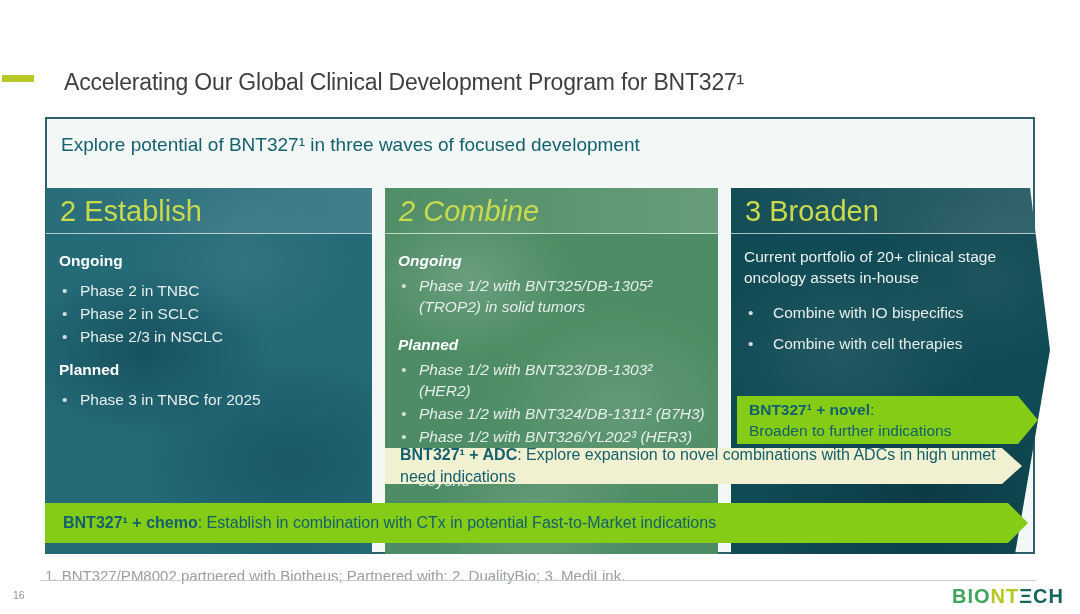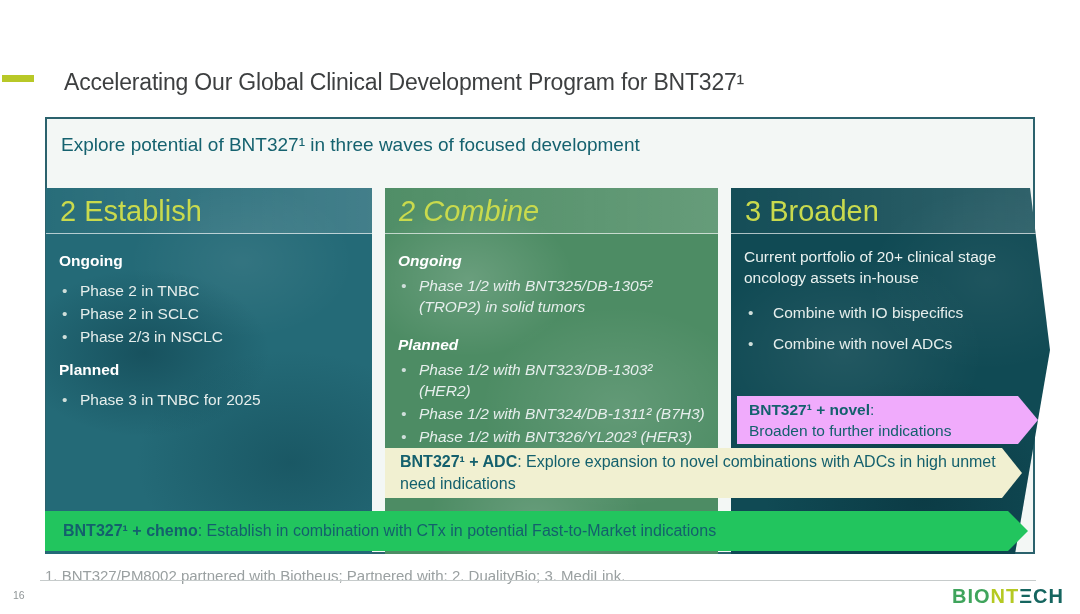--- a/index.html
+++ b/index.html
@@ -59,24 +59,24 @@
   .col3-intro{margin:0 0 14px 0;max-width:290px;}
   .col3 li{margin-bottom:10px;padding-left:29px;}
   .col3 li::before{left:4px;}
   
   .banner{
     position:absolute;display:flex;flex-direction:column;justify-content:center;
     color:#14606d;box-sizing:border-box;
     clip-path:polygon(0 0,calc(100% - 20px) 0,100% 50%,calc(100% - 20px) 100%,0 100%);
   }
   .banner b{font-weight:bold;}
-  .banner-novel{left:737px;top:396px;width:301px;height:48px;background:#f0abfc;padding-left:12px;font-size:15.5px;line-height:21px;}
-  .banner-adc{left:385px;top:448px;width:637px;height:50px;background:#f1f0d1;padding-left:15px;font-size:16px;line-height:22px;}
+  .banner-novel{left:737px;top:396px;width:301px;height:48px;background:#84cc16;padding-left:12px;font-size:15.5px;line-height:21px;}
+  .banner-adc{left:385px;top:448px;width:637px;height:36px;background:#f1f0d1;padding-left:15px;font-size:16px;line-height:22px;}
   .banner-adc .banner-text{width:600px;}
-  .banner-chemo{left:45px;top:503px;width:983px;height:40px;background:#22c55e;padding-left:18px;font-size:16px;margin-top:8px;}
+  .banner-chemo{left:45px;top:503px;width:983px;height:40px;background:#84cc16;padding-left:18px;font-size:16px;}
   
   .footnote{position:absolute;left:45px;top:567px;font-size:15px;color:#9aa0a1;}
   .footnote-rule{position:absolute;left:40px;top:580px;width:996px;height:1px;background:#c6cbcb;}
   .page-number{position:absolute;left:13px;top:589px;font-size:10.5px;color:#909697;}
   .logo{position:absolute;right:16px;top:585px;font-size:20px;font-weight:bold;letter-spacing:1px;white-space:nowrap;}
   .logo .p1{color:#3fa45c;}
   .logo .p2{color:#b5c922;}
   .logo .p3{color:#15655f;text-align:center;}
 </style>
 </head>
@@ -122,21 +122,21 @@
       </ul>
     </div>
   </div>
 
   <div class="col col3">
     <div class="col-head">3 Broaden</div>
     <div class="col-body">
       <p class="col3-intro">Current portfolio of 20+ clinical stage oncology assets in-house</p>
       <ul>
         <li>Combine with IO bispecifics</li>
-        <li>Combine with novel ADCs</li>
+        <li>Combine with cell therapies</li>
       </ul>
     </div>
   </div>
 
   <div class="banner banner-novel">
     <div><b>BNT327¹ + novel</b><span>:</span></div>
     <div>Broaden to further indications</div>
   </div>
 
   <div class="banner banner-adc">

